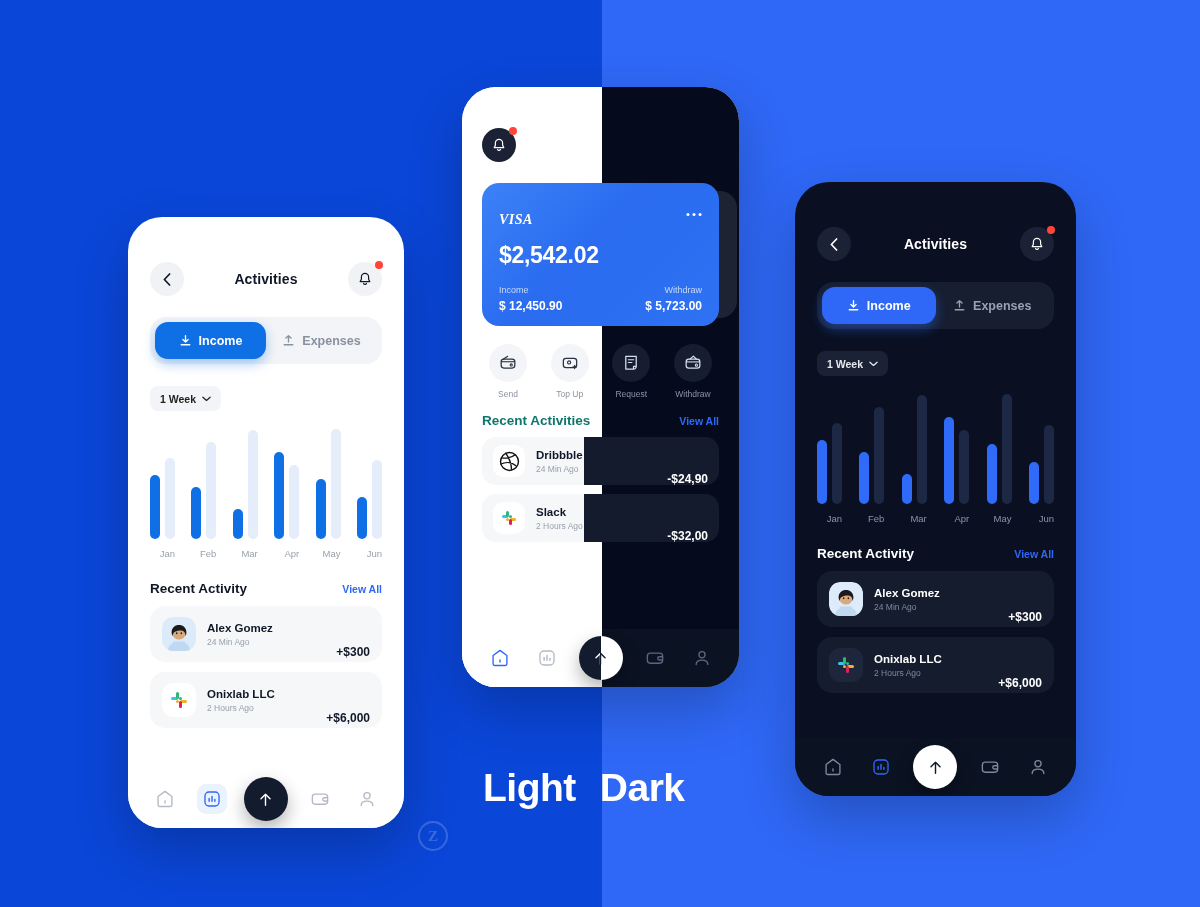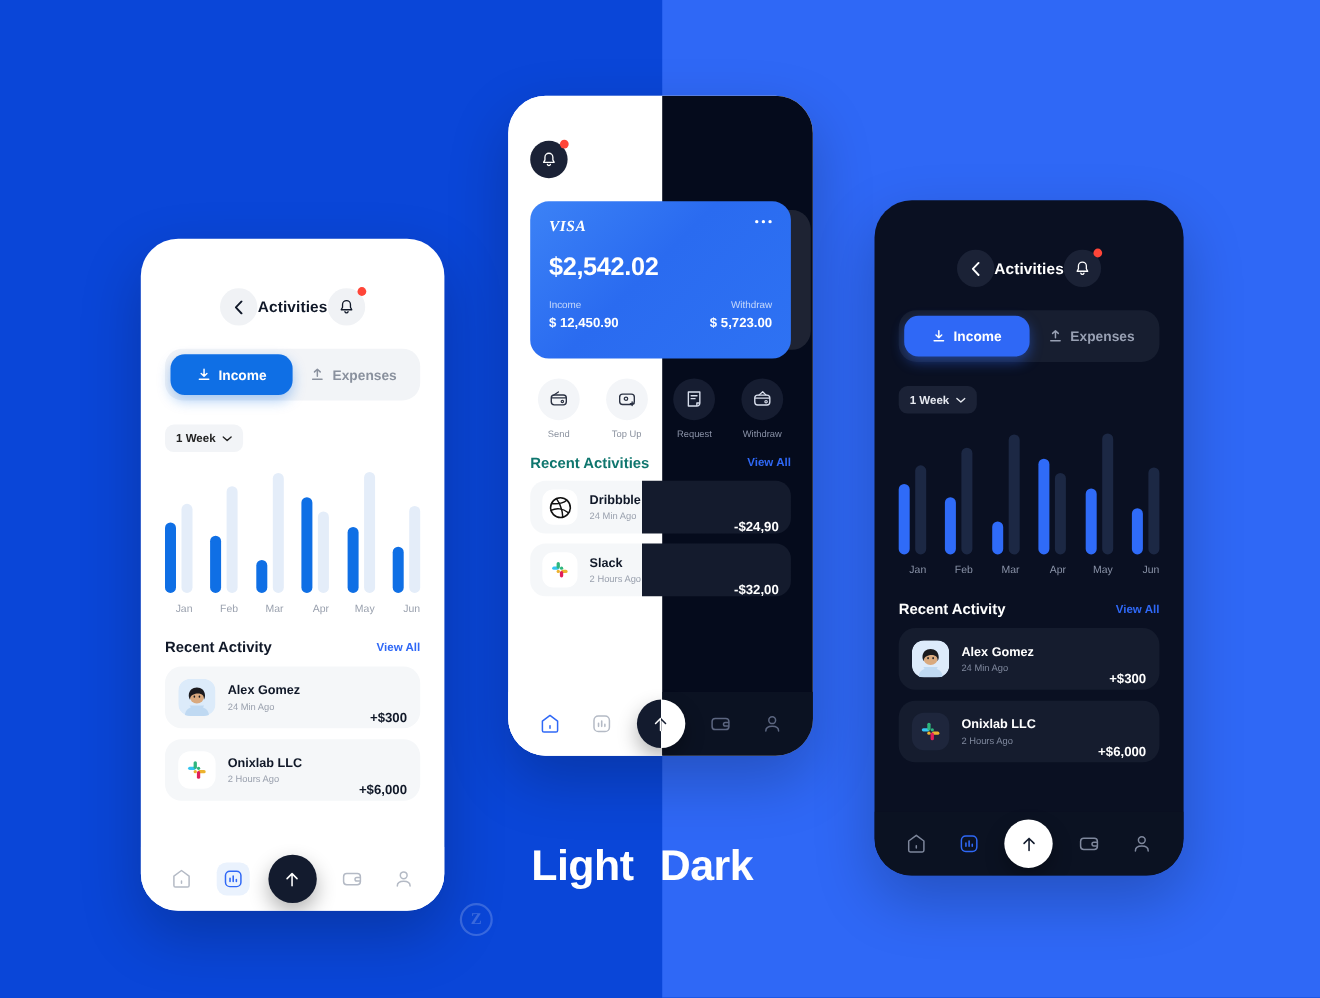--- a/index.html
+++ b/index.html
@@ -14,21 +14,21 @@
   #bg-right { position:absolute; left:602px;top:0; width:598px; height:907px; background:#2F68F6; }
 
   
   .phone { position:absolute; border-radius:34px; overflow:hidden;
            box-shadow:0 22px 54px rgba(0,0,0,.22); }
 
   
   #phone-light { left:128px; top:217px; width:276px; height:611px;
                  background:#ffffff; }
   .pl-pad { padding:0 22px; }
-  .hdr { display:flex; align-items:center; justify-content:center;
+  .hdr { display:flex; align-items:center; justify-content:space-between;
          height:64px; margin-top:30px; }
   .circ-btn { width:34px; height:34px; border-radius:50%;
               display:flex; align-items:center; justify-content:center;
               position:relative; flex:0 0 auto; }
   .circ-btn.light { background:#F0F2F5; }
   .circ-btn.dark  { background:#1B2236; }
   .hdr-title { font-size:14px; font-weight:700; letter-spacing:.1px; }
   .dot-badge { position:absolute; top:-1px; right:-1px; width:8px; height:8px;
                border-radius:50%; background:#FF4538; }
 
@@ -98,21 +98,21 @@
   #ps-lighthalf { position:absolute; left:0;   top:0; width:140px; height:100%; background:#fff; }
   #ps-darkhalf  { position:absolute; left:140px;top:0; width:137px; height:100%; background:#050B1C; }
   #ps-content   { position:absolute; inset:0; }
   .ps-pad { padding:0 20px; }
   .greet-row { display:flex; align-items:center; gap:11px; height:52px; margin-top:32px; }
   .greet-av { width:36px; height:36px; border-radius:50%; background:#FFD21E;
               overflow:hidden; position:relative; flex:0 0 auto; }
   .greet-hi { font-size:9.5px; color:#9AA1AE; }
   .greet-nm { font-size:13px; font-weight:700; margin-top:2px; }
 
-  .vcard { position:relative; border-radius:17px; height:143px; padding:16px 17px;
+  .vcard { position:relative; border-radius:17px; height:143px; padding:29px 17px;
            background:linear-gradient(135deg,#3C82F6 0%,#2A6BF0 45%,#2E72F3 100%);
            overflow:hidden; color:#fff; }
   .vcard-ghost { position:absolute; right:-18px; top:8px; width:60px; height:127px;
                  border-radius:17px; background:rgba(255,255,255,.10); }
   .vcard-top { display:flex; align-items:flex-start; justify-content:space-between; }
   .visa { font-family:"Liberation Serif", serif; font-style:italic;
           font-weight:700; font-size:14px; letter-spacing:.5px; }
   .bal { font-size:23px; font-weight:700; margin-top:14px; letter-spacing:-.3px; }
   .card-foot { display:flex; justify-content:space-between; margin-top:16px; }
   .cf-lbl { font-size:9px; color:rgba(255,255,255,.72); }

